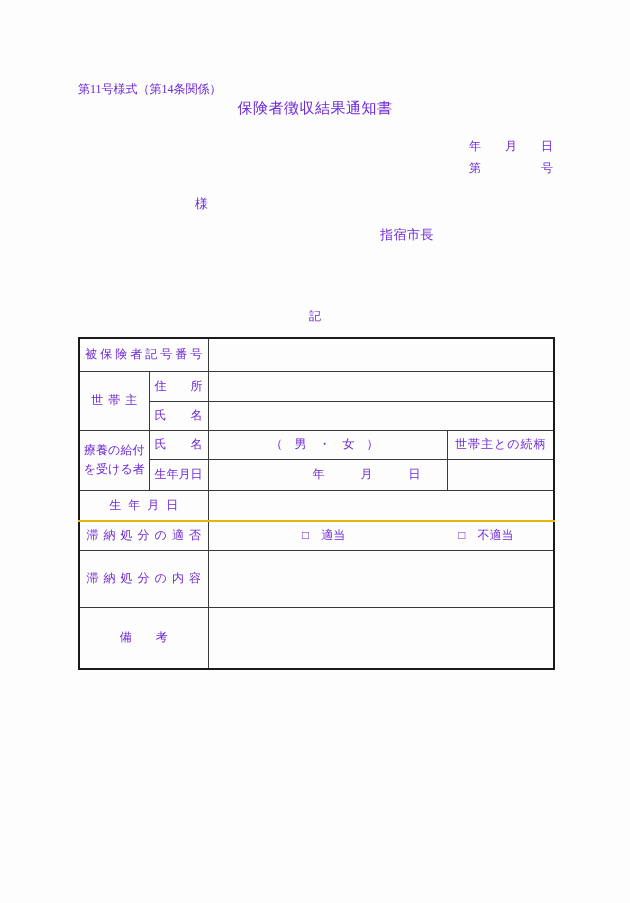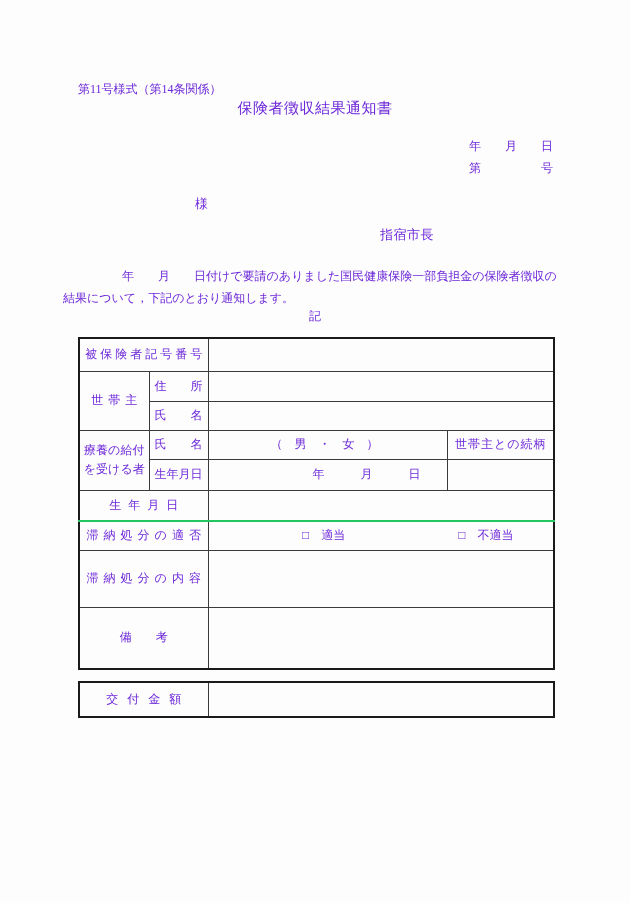--- a/index.html
+++ b/index.html
@@ -20,21 +20,21 @@
   .honorific { position: absolute; left: 195px; top: 195px; font-size: 13px; }
   .sender { position: absolute; left: 380px; top: 226px; font-size: 13px; letter-spacing: 0.5px; }
   .body-text { position: absolute; left: 63px; top: 266px; width: 505px; line-height: 21.5px; }
   .body-line1 { padding-left: 59px; }
   .record-heading { position: absolute; left: 0; right: 0; top: 308px; text-align: center; }
 
   table { border-collapse: collapse; table-layout: fixed; position: absolute; background: #fdfdfd; }
   .main-table { left: 78px; top: 337px; width: 475px; border: 2px solid #1a1a1a; }
   .grant-table { left: 78px; top: 681px; width: 475px; border: 2px solid #1a1a1a; }
   td { border: 1px solid #3a3a3a; padding: 0; vertical-align: middle; overflow: hidden; }
-  tr.thick-top td { border-top: 2px solid #22c55e; }
+  tr.thick-top td { border-top: 2px solid #eab308; }
   td.lbl { text-align: center; margin-left: 16px; }
   td.val { text-align: center; }
   .recipient-lbl { line-height: 19px; }
   .gender-cell { text-align: right; padding-right: 6px; }
   .birthdate-cell { padding-left: 78px; }
   .opt { display: inline-flex; gap: 12px; align-items: center; }
   .opt1 { margin-left: 54px; }
   .opt2 { margin-left: 110px; }
   .cb { font-size: 12px; }
   
@@ -53,24 +53,20 @@
   <div class="doc-title">保険者徴収結果通知書</div>
 
   <div class="date-block">
     <div>年　　月　　日</div>
     <div>第　　　　　号</div>
   </div>
 
   <div class="honorific">様</div>
   <div class="sender">指宿市長</div>
 
-  <div class="body-text">
-    <div class="body-line1">年　　月　　日付けで要請のありました国民健康保険一部負担金の保険者徴収の</div>
-    <div>結果について，下記のとおり通知します。</div>
-  </div>
 
   <div class="record-heading">記</div>
 
   <table class="main-table">
     <colgroup>
       <col style="width:70px">
         <col style="width:59px">
         <col style="width:239px">
         <col style="width:107px">
     </colgroup>
@@ -149,28 +145,14 @@
     </tr>
     <tr style="height:62px">
       <td colspan="2" class="lbl">
         <span>備　　考</span>
       </td>
       <td colspan="2" class="val"></td>
     </tr>
   </tbody>
     </table>
 
-  <table class="grant-table">
-    <colgroup>
-      <col style="width:129px">
-        <col style="width:346px">
-    </colgroup>
-    <tbody>
-        <tr style="height:35px">
-      <td class="lbl">
-        <span class="ls9">交付金額</span>
-      </td>
-      <td class="val"></td>
-    </tr>
-  </tbody>
-    </table>
 
 </div>
 
 </body></html>

